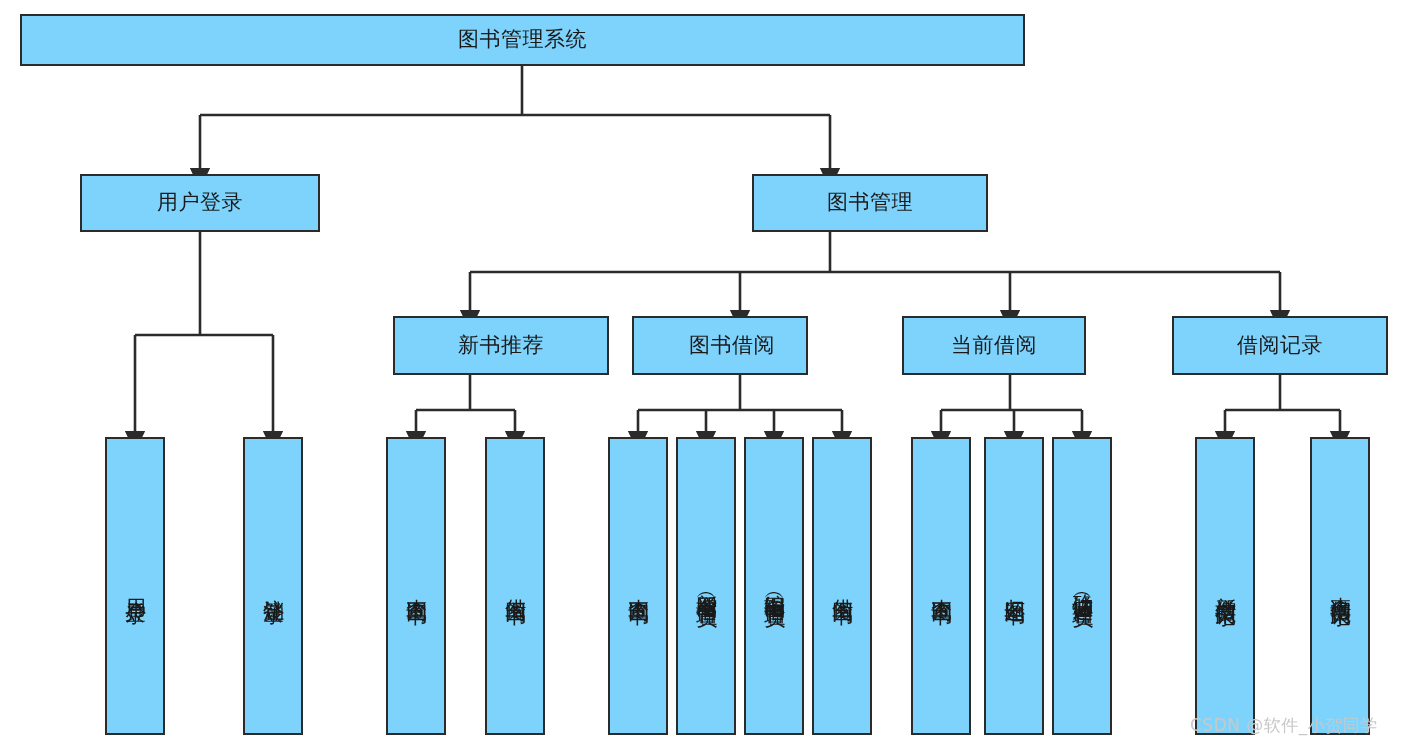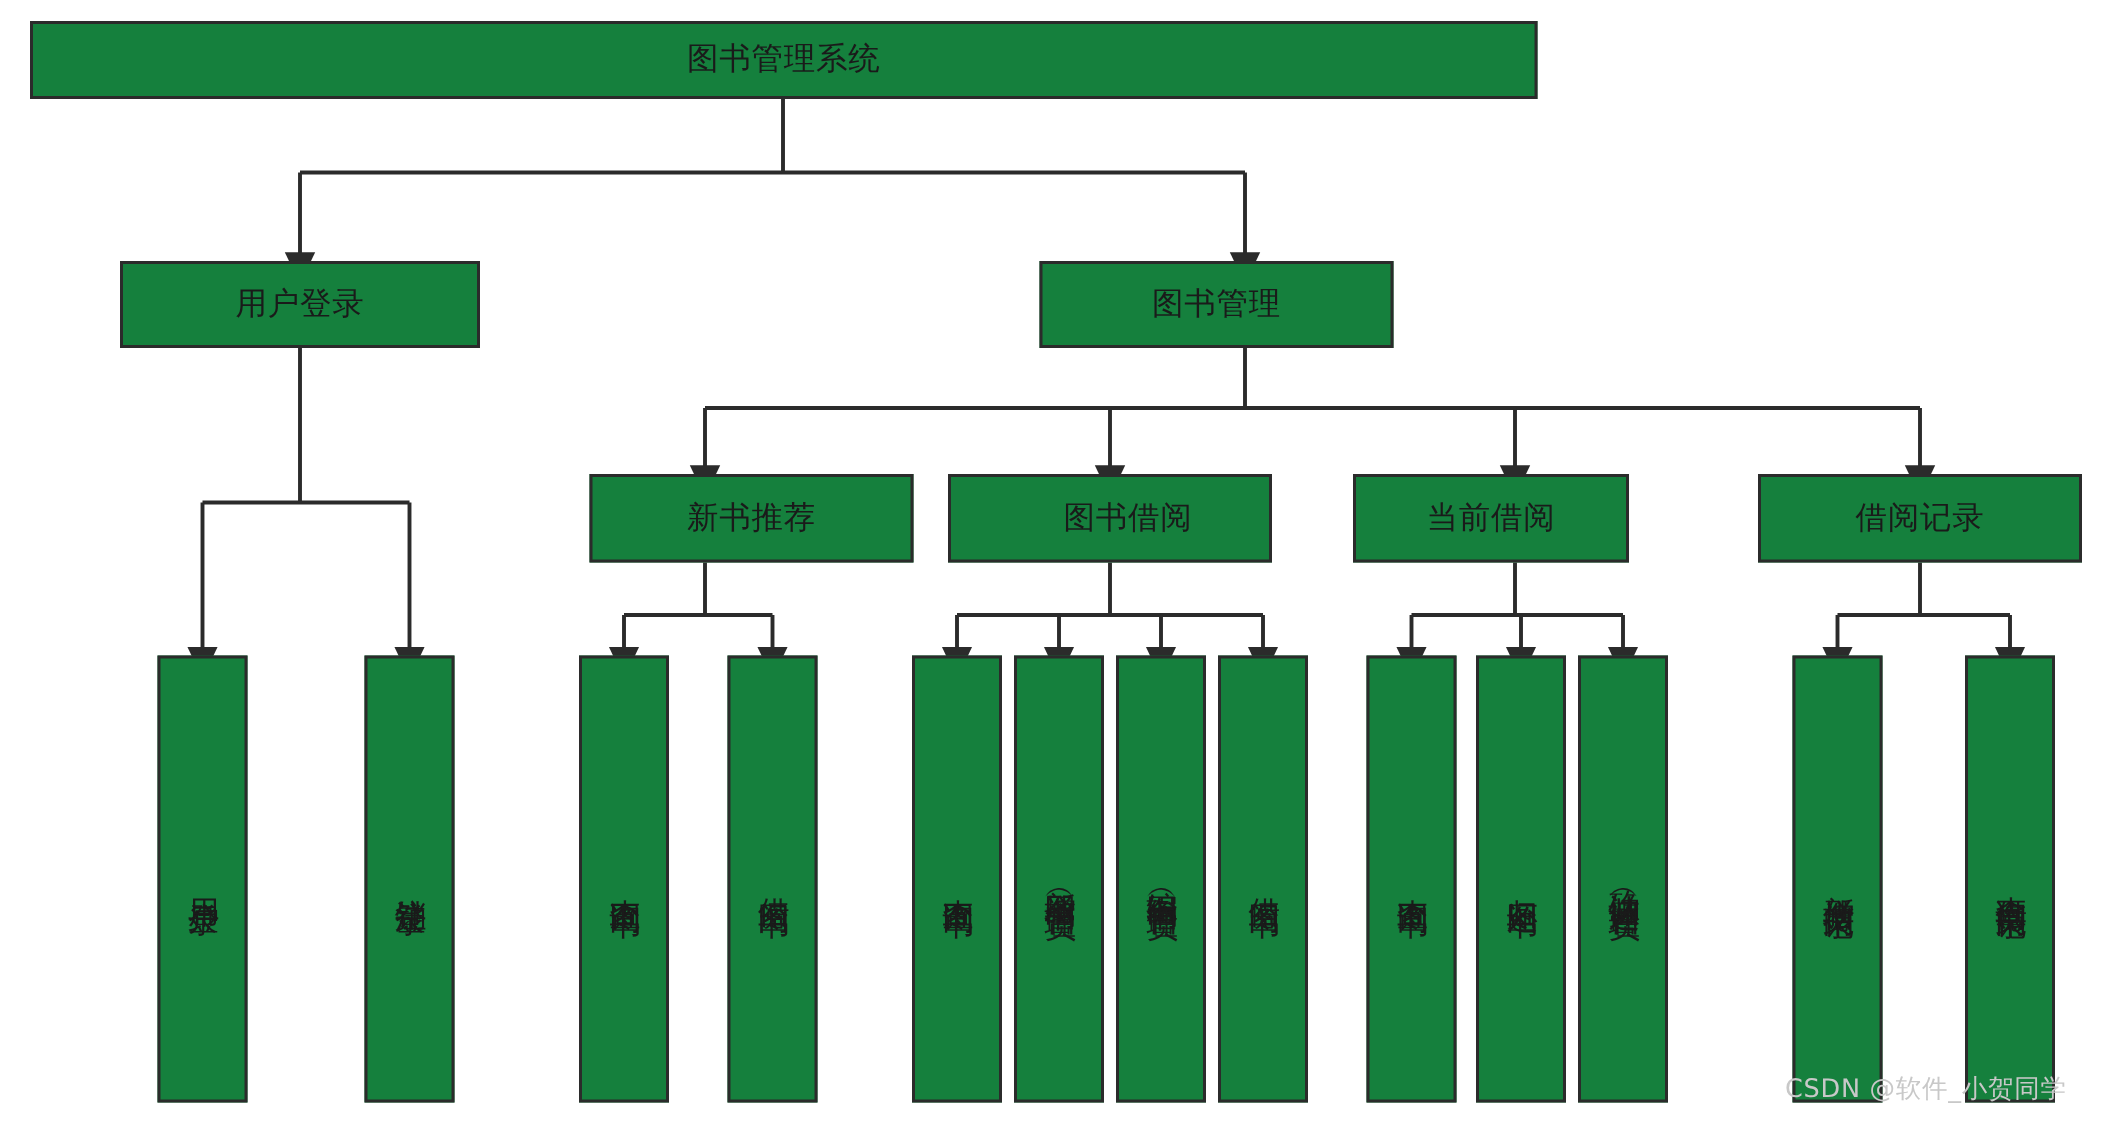--- a/index.html
+++ b/index.html
@@ -22,21 +22,21 @@
     left: 0;
     top: 0;
     width: 1405px;
     height: 747px;
     pointer-events: none;
   }
   .node {
     position: absolute;
     box-sizing: border-box;
     border: 2px solid #2b2b2b;
-    background: #15803d;
+    background: #7dd3fc;
     display: flex;
     align-items: center;
     justify-content: center;
     color: #1a1a1a;
   }
   .node.horiz {
     font-size: 21px;
     letter-spacing: 0.5px;
     line-height: 1.2;
   }
@@ -111,27 +111,27 @@
       </g>
   </svg>
 
   <div id="nodes">
       <div class="node horiz" style="left: 20px; top: 14px; width: 1005px; height: 52px;">
         <span class="hlabel">图书管理系统</span>
       </div>
       <div class="node horiz" style="left: 80px; top: 174px; width: 240px; height: 58px;">
         <span class="hlabel">用户登录</span>
       </div>
-      <div class="node horiz" style="left: 693px; top: 174px; width: 236px; height: 58px;">
+      <div class="node horiz" style="left: 752px; top: 174px; width: 236px; height: 58px;">
         <span class="hlabel">图书管理</span>
       </div>
       <div class="node horiz" style="left: 362px; top: 316px; width: 216px; height: 59px; margin-left: 31px;">
         <span class="hlabel">新书推荐</span>
       </div>
-      <div class="node horiz" style="left: 632px; top: 316px; width: 216px; height: 59px; padding-left: 24px;">
+      <div class="node horiz" style="left: 632px; top: 316px; width: 176px; height: 59px; padding-left: 24px;">
         <span class="hlabel">图书借阅</span>
       </div>
       <div class="node horiz" style="left: 902px; top: 316px; width: 184px; height: 59px;">
         <span class="hlabel">当前借阅</span>
       </div>
       <div class="node horiz" style="left: 1172px; top: 316px; width: 216px; height: 59px;">
         <span class="hlabel">借阅记录</span>
       </div>
       <div class="node vert" style="left: 105px; top: 437px; width: 60px; height: 298px;">
         <span class="vlabel">用户登录</span>

